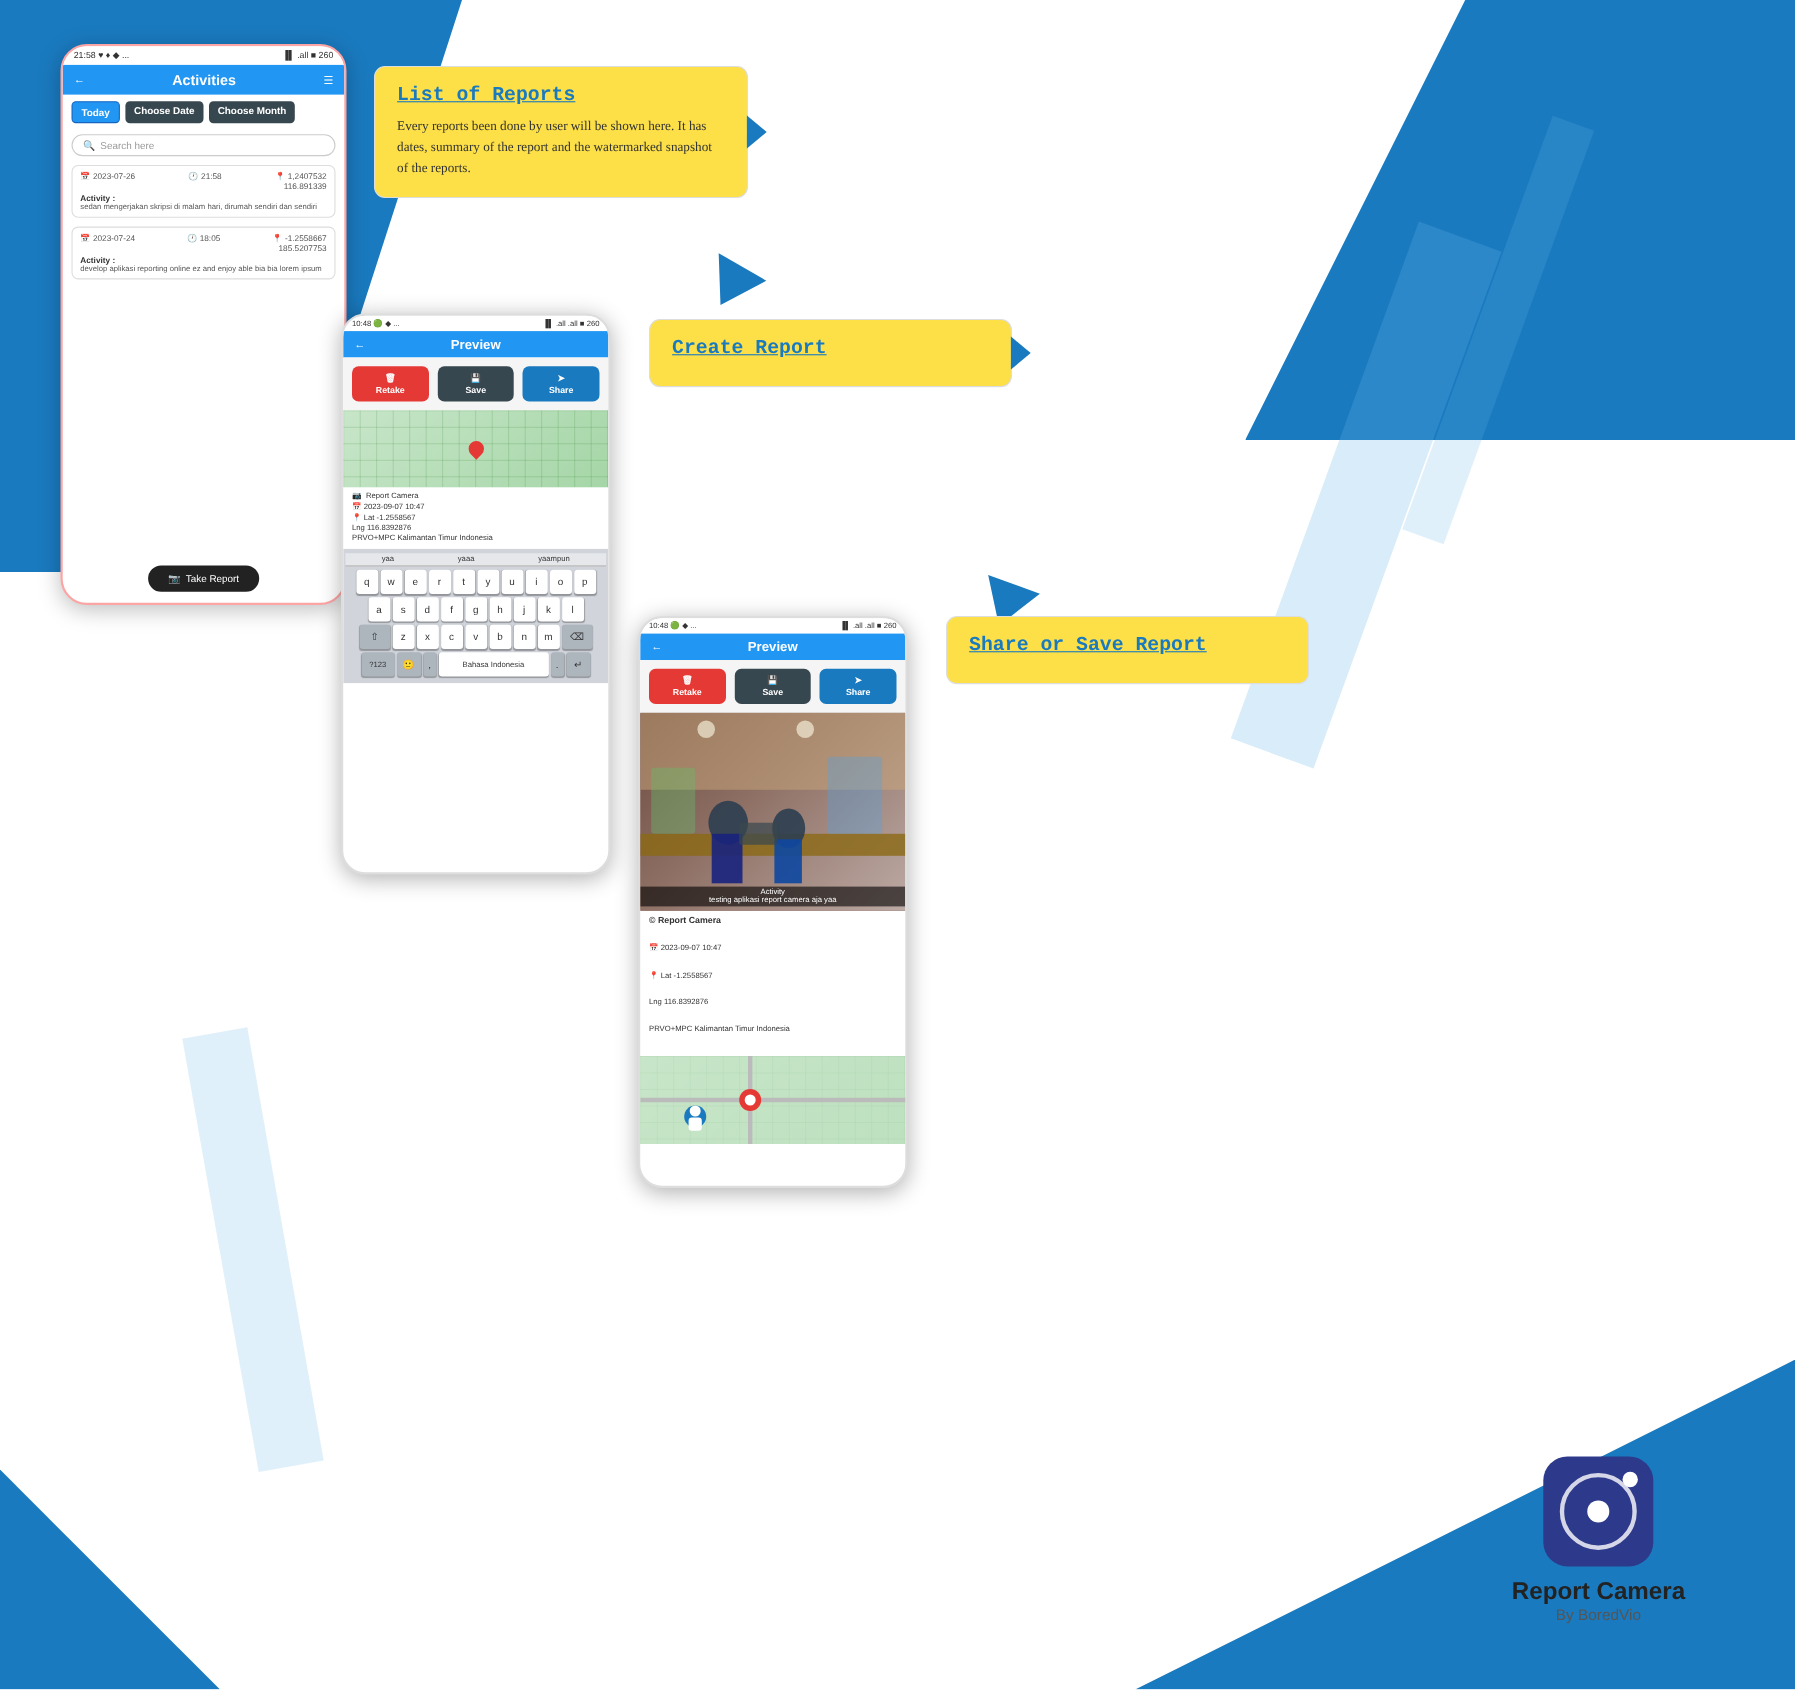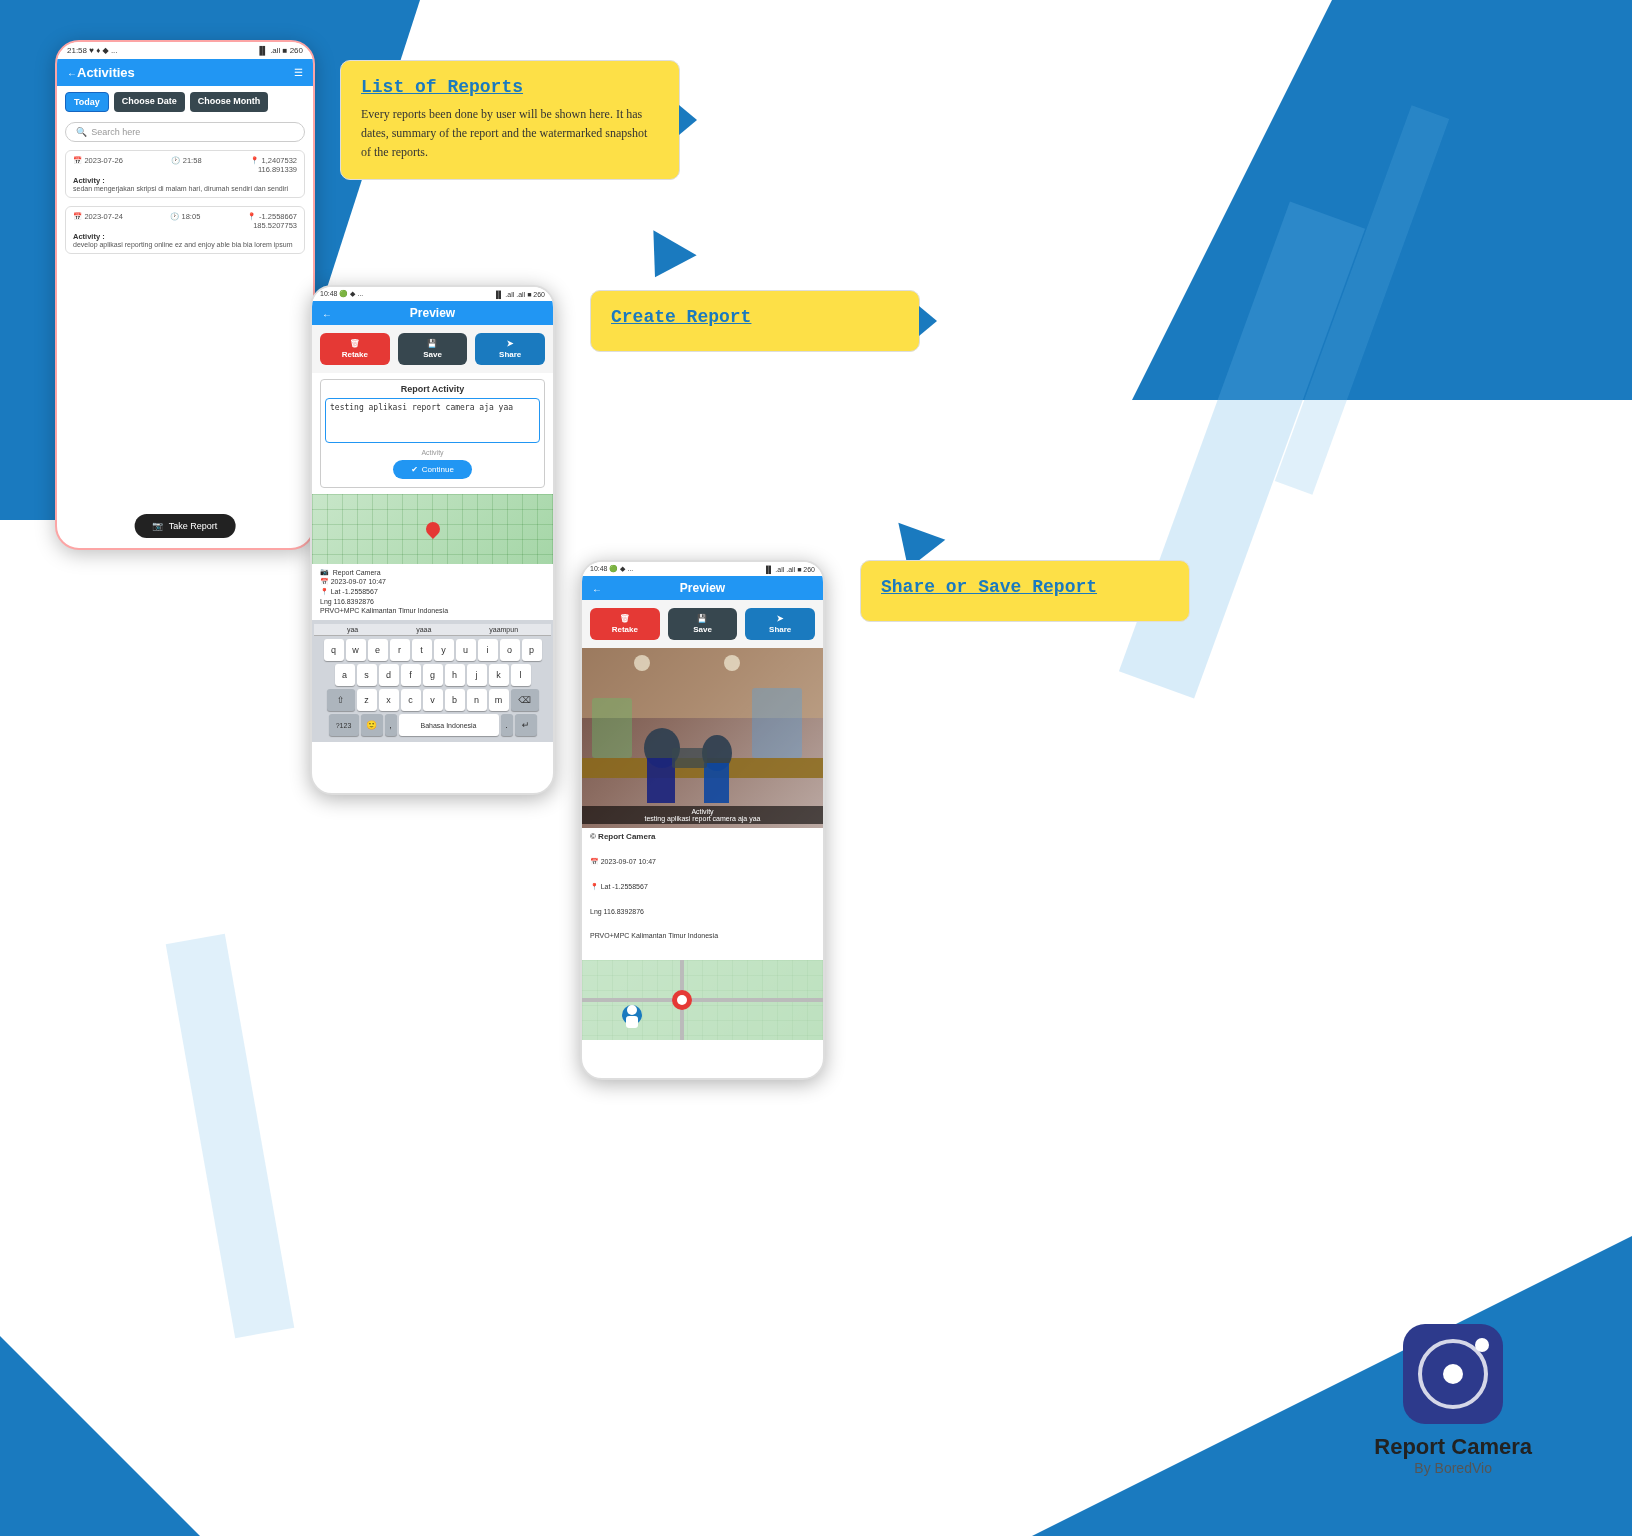--- a/index.html
+++ b/index.html
@@ -100,21 +100,21 @@
       padding: 6px 10px;
       display: flex;
       align-items: center;
       justify-content: space-between;
       color: #fff;
     }
     .phone-1-header-title {
       font-size: 13px;
       font-weight: bold;
       flex: 1;
-      text-align: left;
+      text-align: center;
     }
     .phone-1-btn-row {
       display: flex;
       gap: 5px;
       padding: 6px 8px;
     }
     .p1-btn {
       padding: 4px 8px;
       border-radius: 4px;
       font-size: 9px;
@@ -620,31 +620,20 @@
         <span>🗑</span>
         <span>Retake</span>
       </div>
       <div class="prev-btn prev-btn-dark">
         <span>💾</span>
         <span>Save</span>
       </div>
       <div class="prev-btn prev-btn-blue">
         <span>➤</span>
         <span>Share</span>
-      </div>
-    </div>
-    <div class="report-activity-box">
-      <div class="report-activity-title">Report Activity</div>
-      <textarea class="report-textarea" style="">testing aplikasi report camera aja yaa</textarea>
-      <div class="report-activity-label">Activity</div>
-      <div style="text-align:center;margin-top:4px;">
-        <button class="continue-btn">
-          <span>✔</span>
-          <span>Continue</span>
-        </button>
       </div>
     </div>
     <div class="map-preview">
       <div class="map-grid"></div>
       <div class="map-pin"></div>
     </div>
     <div class="report-info">
       <div style="display:flex;align-items:center;gap:4px;">
         <span>📷</span>
         <span>Report Camera</span>

